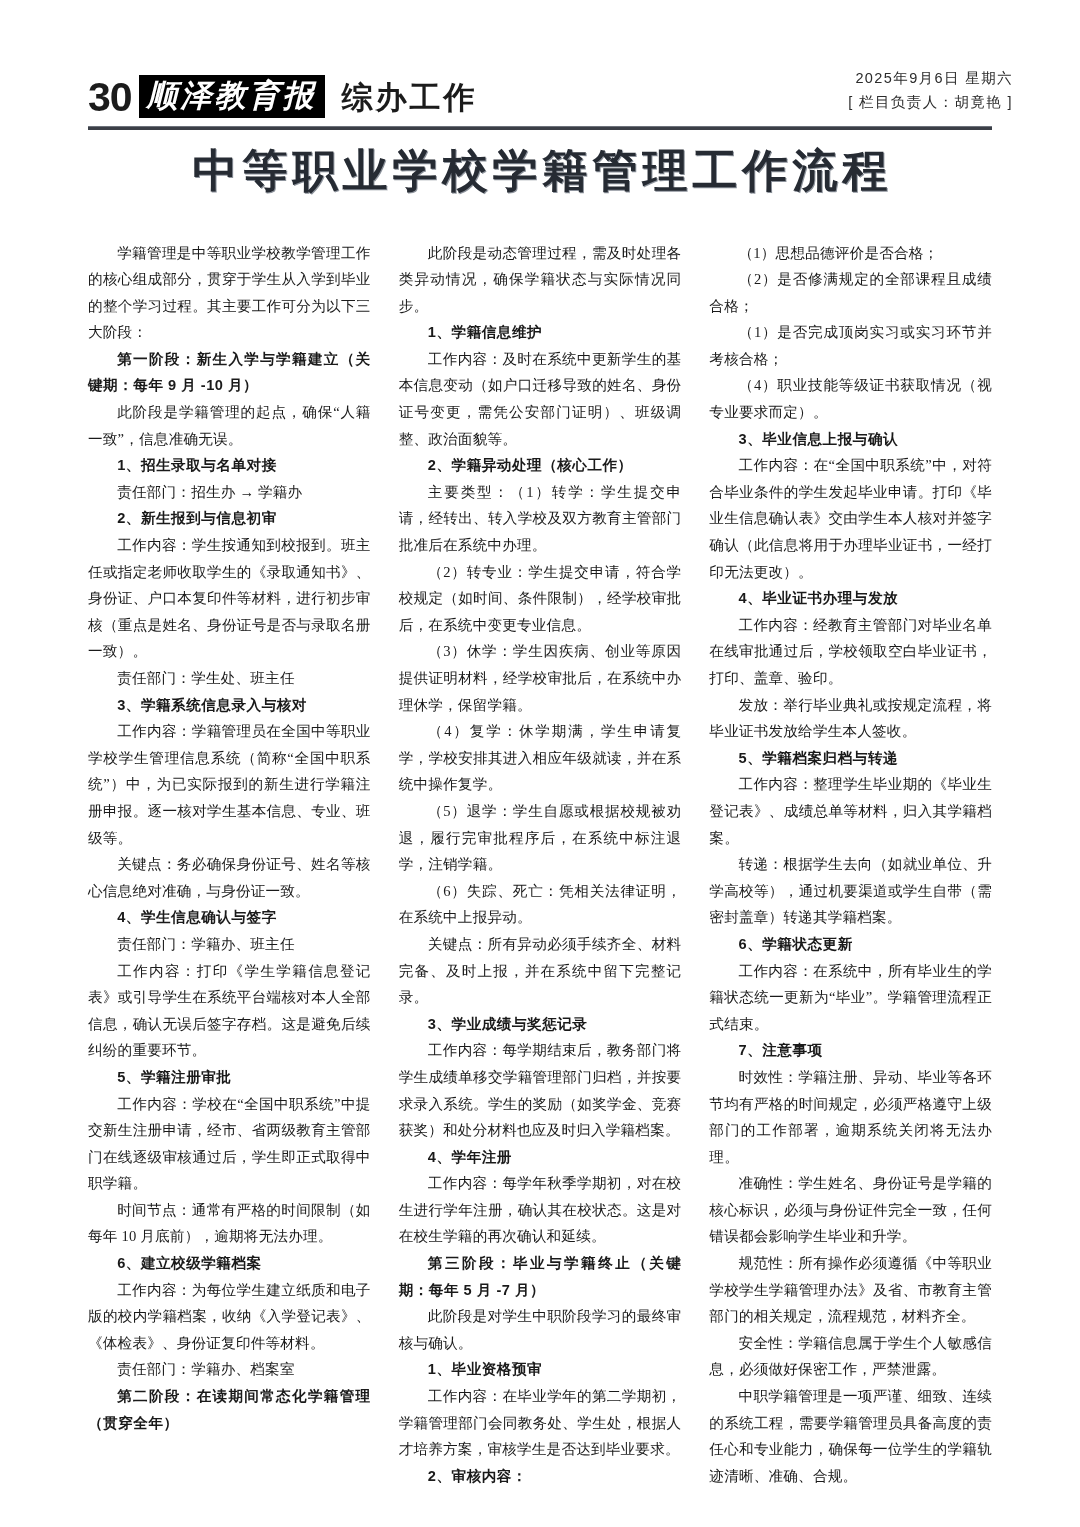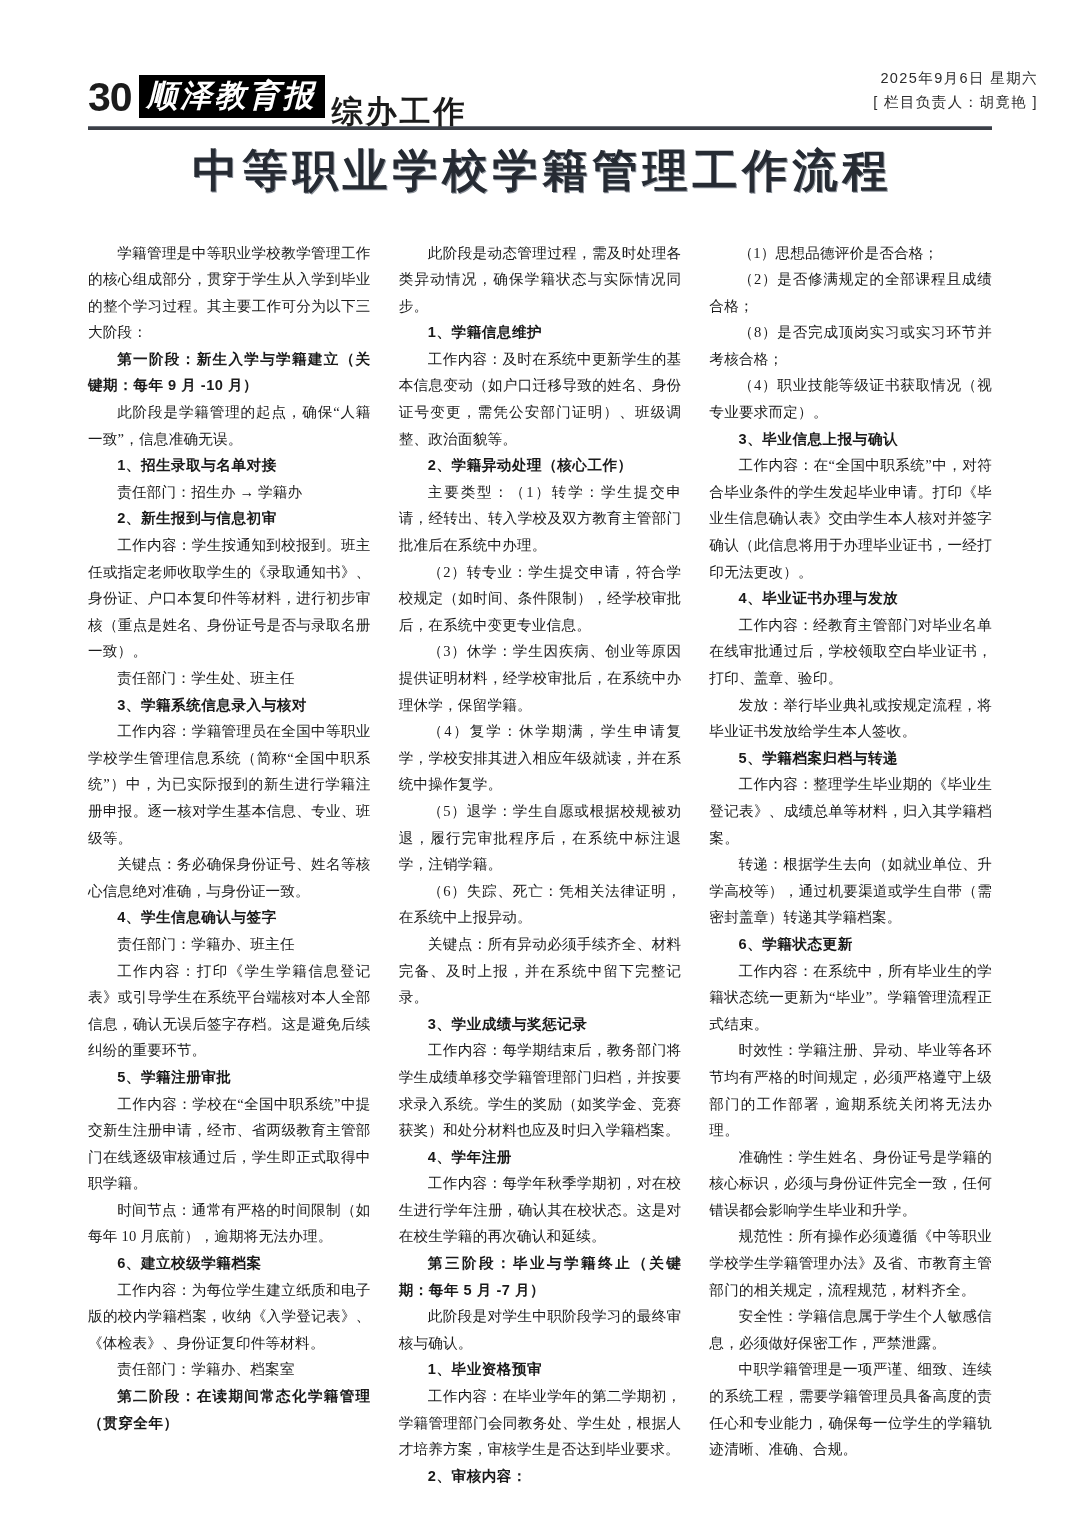--- a/index.html
+++ b/index.html
@@ -19,21 +19,21 @@
     height: 1527px;
     padding: 0;
     position: relative;
   }
 
   
   .masthead {
     display: flex;
     align-items: flex-end;
     justify-content: space-between;
-    padding: 64px 42px 0 88px;
+    padding: 64px 67px 0 88px;
     height: 118px;
   }
   .masthead-left {
     display: flex;
     align-items: center;
     gap: 7px;
   }
   .page-number {
     font-family: "Liberation Sans", sans-serif;
     font-weight: bold;
@@ -55,23 +55,23 @@
     padding: 5px 8px 7px 8px;
     letter-spacing: 3px;
   }
   .section-name {
     font-family: "Liberation Sans", sans-serif;
     font-weight: bold;
     font-size: 31px;
     line-height: 1;
     letter-spacing: 3px;
     color: #1b1b1b;
-    margin-left: 0;
-    position: relative;
-    top: 15px;
+    margin-left: 10px;
+    position: relative;
+    top: 1px;
   }
   .masthead-right {
     text-align: right;
     font-family: "Liberation Sans", sans-serif;
     font-size: 14.5px;
     line-height: 1.65;
     color: #2b2b2b;
     letter-spacing: 1.4px;
     padding-bottom: 3px;
   }
@@ -186,32 +186,33 @@
         <p class="">工作内容：每学年秋季学期初，对在校生进行学年注册，确认其在校状态。这是对在校生学籍的再次确认和延续。</p>
         <p class="bold">第三阶段：毕业与学籍终止（关键期：每年 5 月 -7 月）</p>
         <p class="">此阶段是对学生中职阶段学习的最终审核与确认。</p>
         <p class="bold">1、毕业资格预审</p>
         <p class="">工作内容：在毕业学年的第二学期初，学籍管理部门会同教务处、学生处，根据人才培养方案，审核学生是否达到毕业要求。</p>
         <p class="bold">2、审核内容：</p>
       </div>
     <div class="col">
         <p class="">（1）思想品德评价是否合格；</p>
         <p class="">（2）是否修满规定的全部课程且成绩合格；</p>
-        <p class="">（8）是否完成顶岗实习或实习环节并考核合格；</p>
+        <p class="">（1）是否完成顶岗实习或实习环节并考核合格；</p>
         <p class="">（4）职业技能等级证书获取情况（视专业要求而定）。</p>
         <p class="bold">3、毕业信息上报与确认</p>
         <p class="">工作内容：在“全国中职系统”中，对符合毕业条件的学生发起毕业申请。打印《毕业生信息确认表》交由学生本人核对并签字确认（此信息将用于办理毕业证书，一经打印无法更改）。</p>
         <p class="bold">4、毕业证书办理与发放</p>
         <p class="">工作内容：经教育主管部门对毕业名单在线审批通过后，学校领取空白毕业证书，打印、盖章、验印。</p>
         <p class="">发放：举行毕业典礼或按规定流程，将毕业证书发放给学生本人签收。</p>
         <p class="bold">5、学籍档案归档与转递</p>
         <p class="">工作内容：整理学生毕业期的《毕业生登记表》、成绩总单等材料，归入其学籍档案。</p>
         <p class="">转递：根据学生去向（如就业单位、升学高校等），通过机要渠道或学生自带（需密封盖章）转递其学籍档案。</p>
         <p class="bold">6、学籍状态更新</p>
         <p class="">工作内容：在系统中，所有毕业生的学籍状态统一更新为“毕业”。学籍管理流程正式结束。</p>
+        <p class="bold">7、注意事项</p>
         <p class="">时效性：学籍注册、异动、毕业等各环节均有严格的时间规定，必须严格遵守上级部门的工作部署，逾期系统关闭将无法办理。</p>
         <p class="">准确性：学生姓名、身份证号是学籍的核心标识，必须与身份证件完全一致，任何错误都会影响学生毕业和升学。</p>
         <p class="">规范性：所有操作必须遵循《中等职业学校学生学籍管理办法》及省、市教育主管部门的相关规定，流程规范，材料齐全。</p>
         <p class="">安全性：学籍信息属于学生个人敏感信息，必须做好保密工作，严禁泄露。</p>
         <p class="">中职学籍管理是一项严谨、细致、连续的系统工程，需要学籍管理员具备高度的责任心和专业能力，确保每一位学生的学籍轨迹清晰、准确、合规。</p>
       </div>
   </div>
 
 </div>
 

